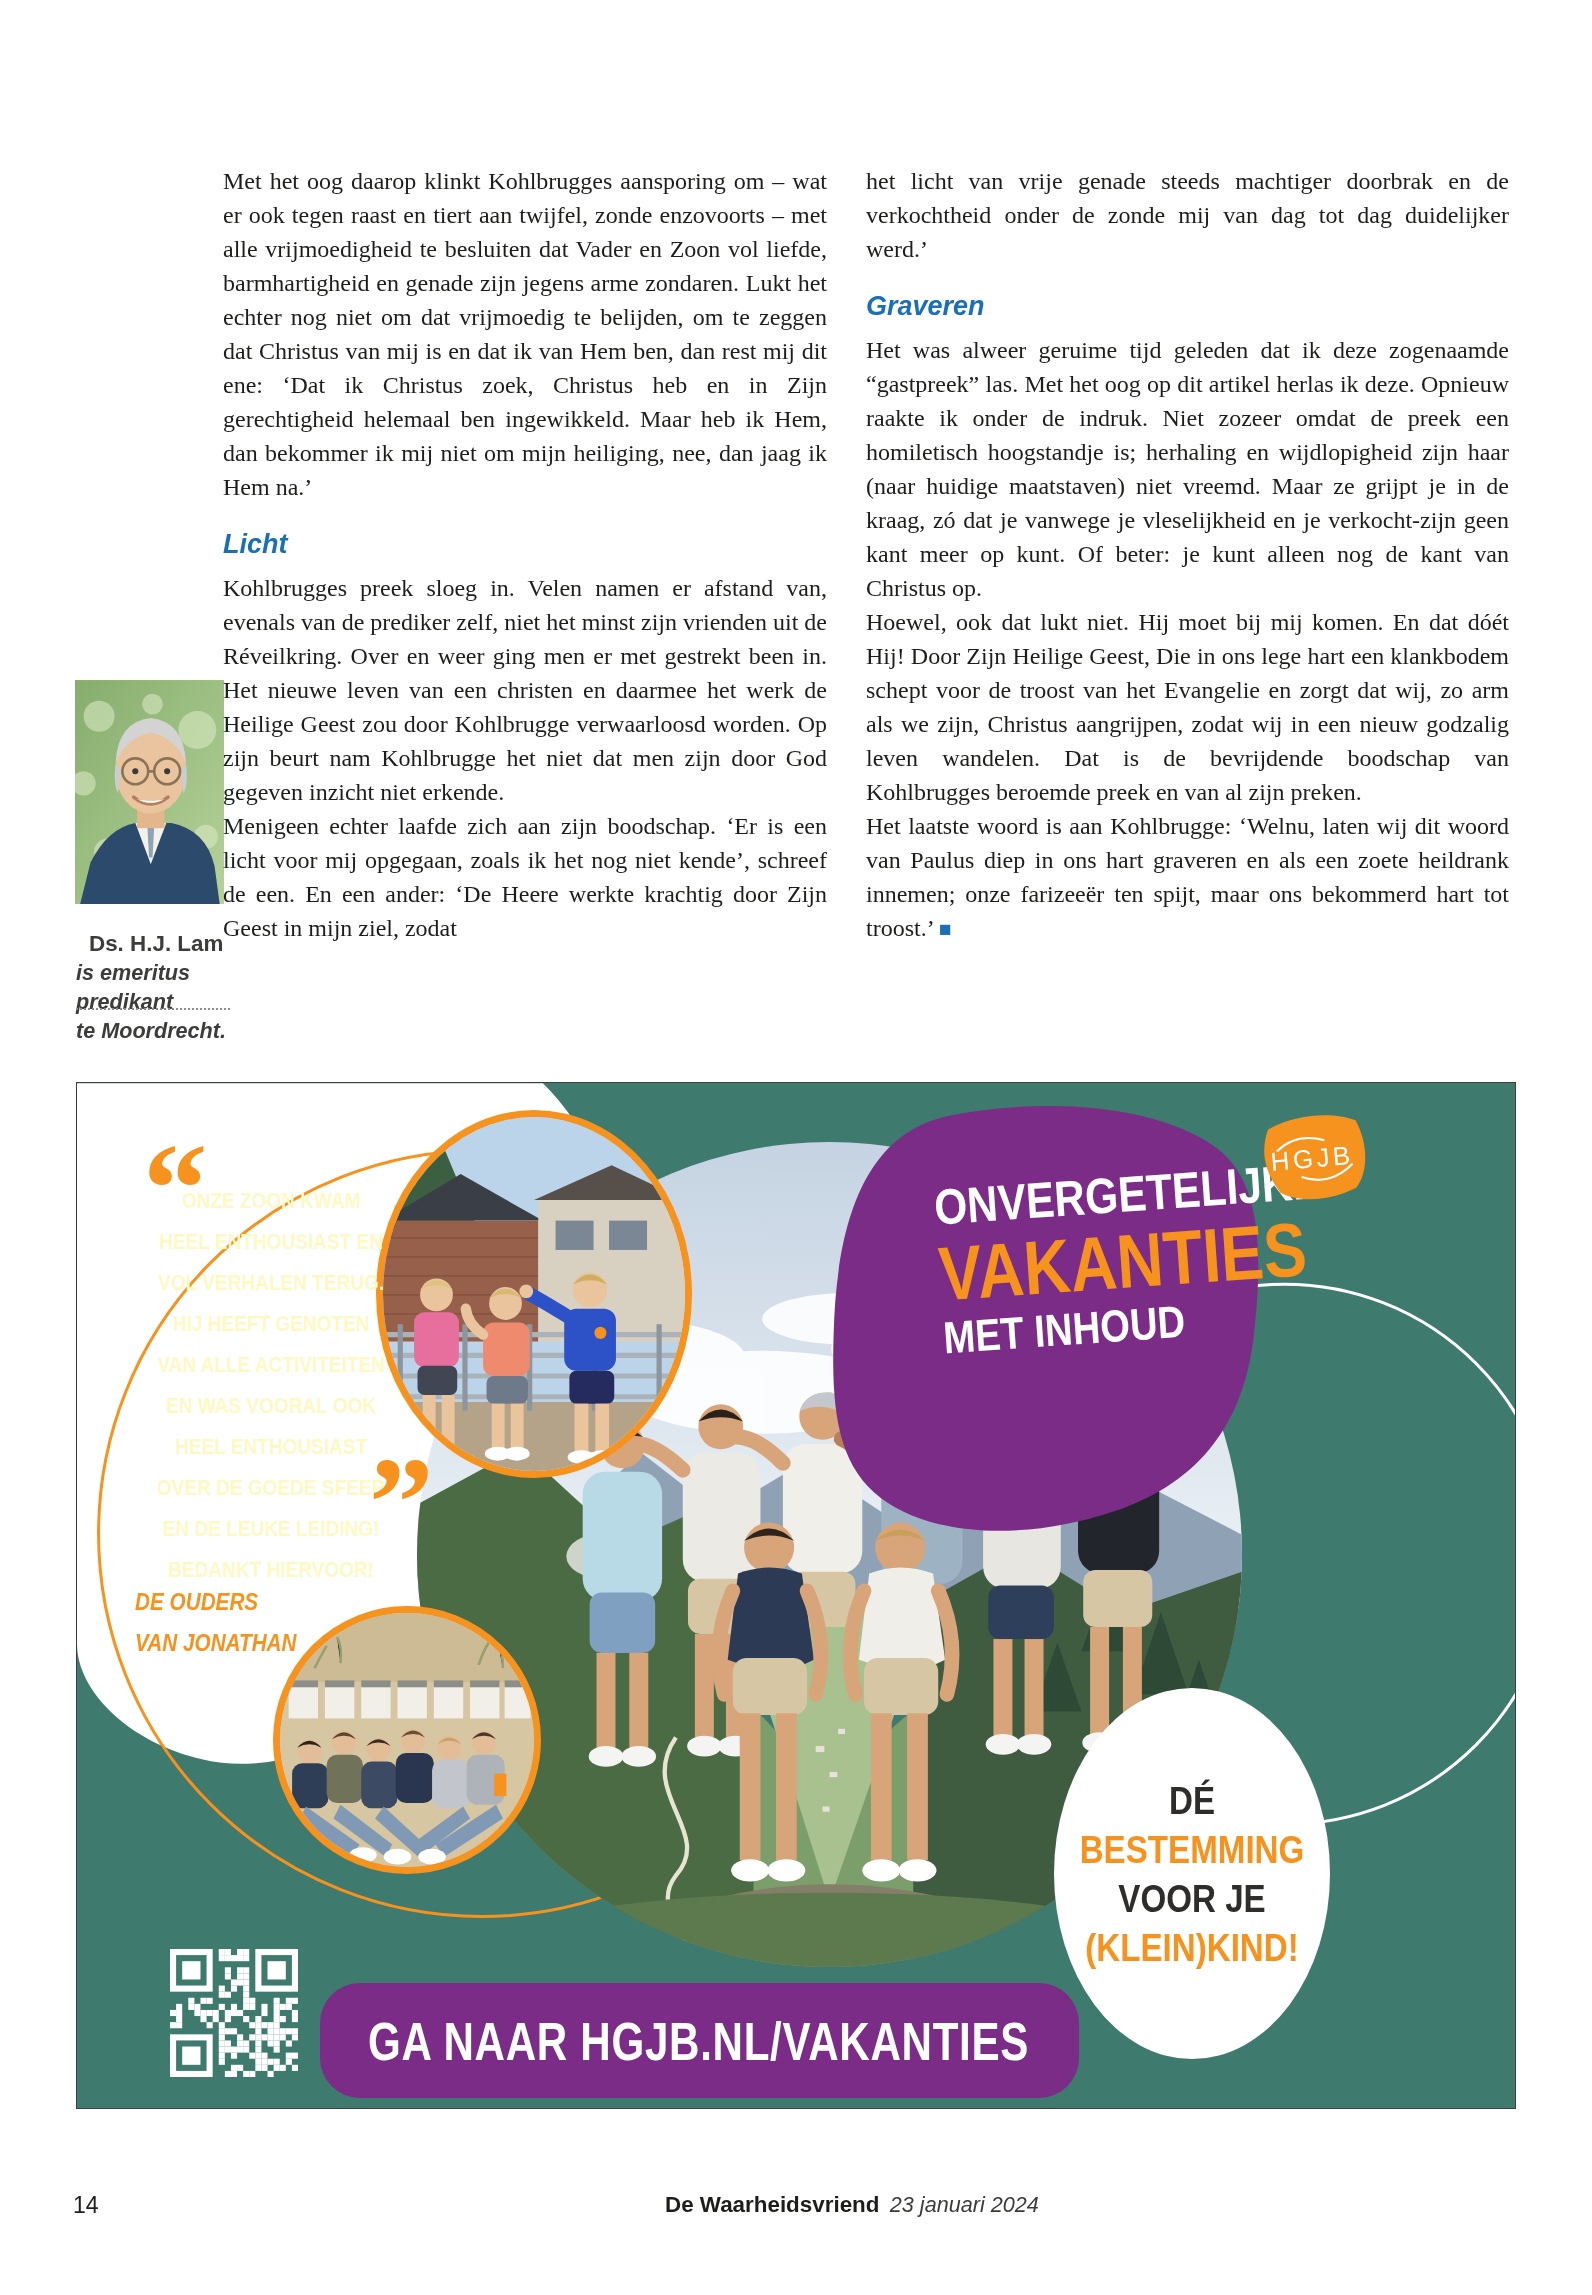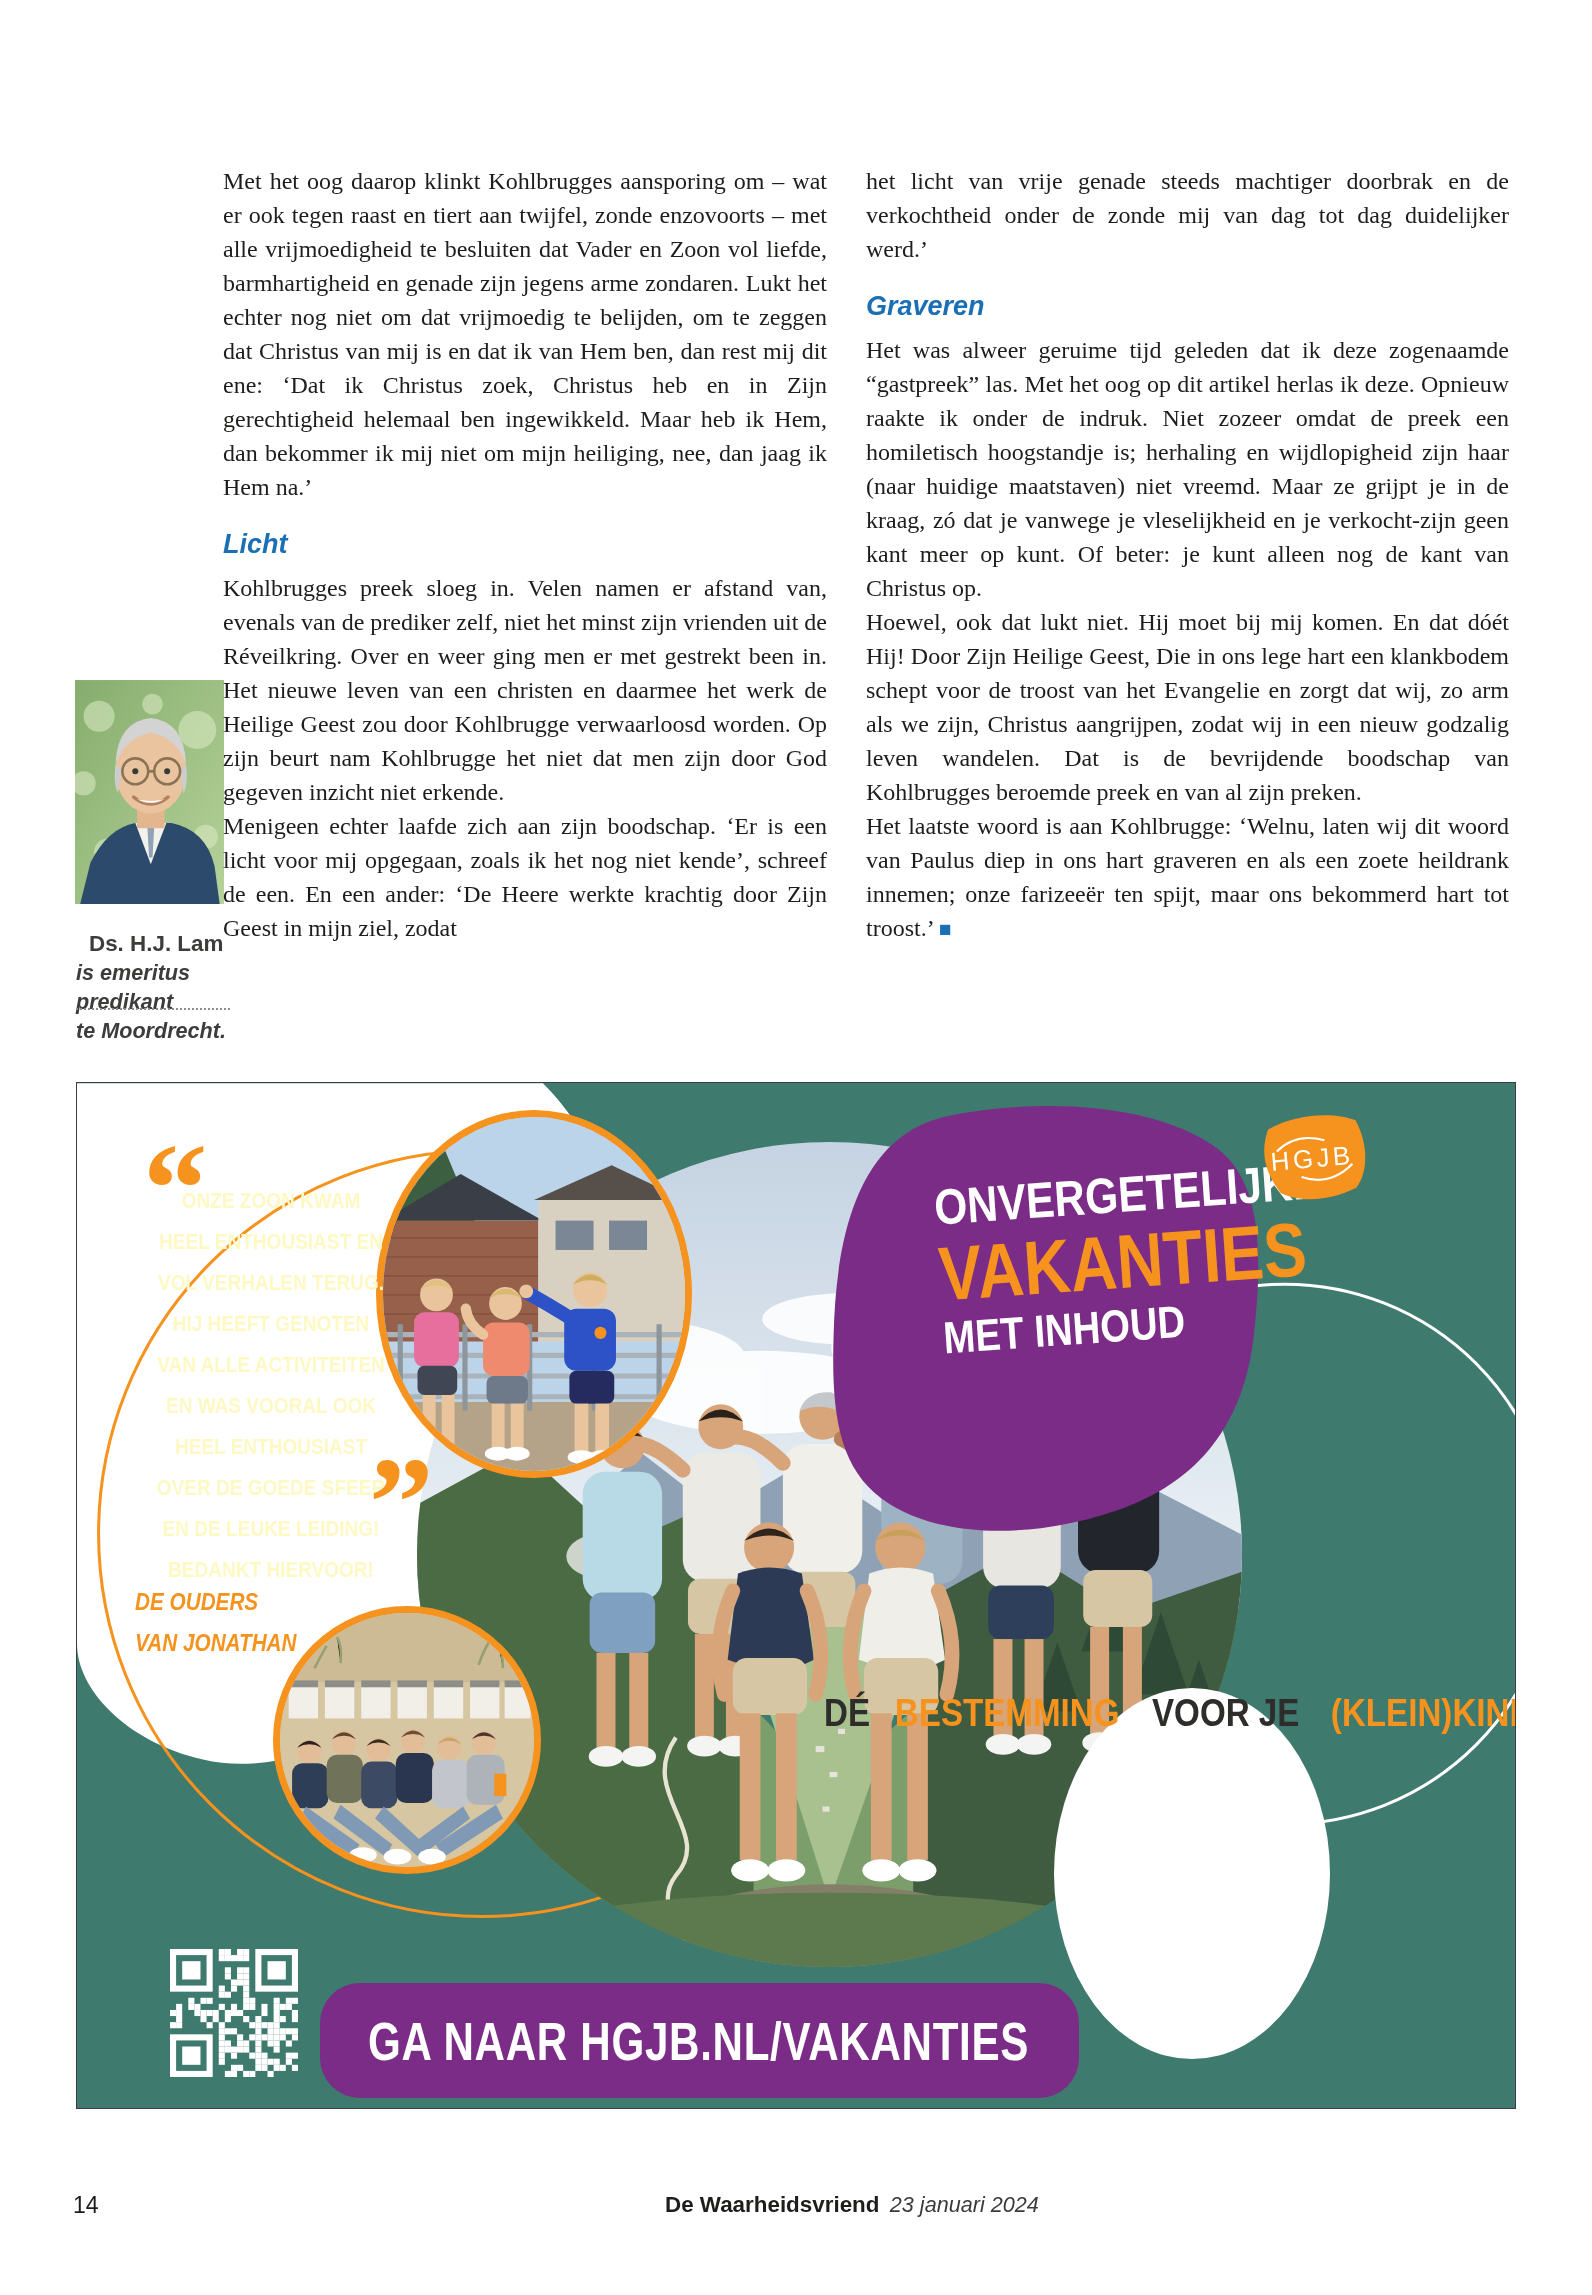--- a/index.html
+++ b/index.html
@@ -39,21 +39,21 @@
           font-family:"Liberation Sans",sans-serif;font-style:italic;font-weight:600;
           font-size:23px;line-height:41px;}
 
   .title-block{left:842px;top:90px;width:259px;text-align:center;transform:rotate(-4deg);
                font-family:"Liberation Sans",sans-serif;font-weight:bold;color:#ffffff;}
   .title-block .t1{font-size:50px;line-height:54px;transform:scaleX(.85);}
   .title-block .t2{font-size:76px;line-height:79px;color:#f6921e;transform:scaleX(.85);}
   .title-block .t3{font-size:45px;line-height:50px;transform:scaleX(.85);}
 
   .dest{left:977px;top:605px;width:276px;height:371px;background:#ffffff;border-radius:50%;
-        display:flex;flex-direction:row;justify-content:center;text-align:center;
+        display:flex;flex-direction:column;justify-content:center;text-align:center;
         font-family:"Liberation Sans",sans-serif;font-weight:bold;font-size:39px;line-height:49px;color:#2e2d2b;}
   .dest .or{color:#f6921e;}
 
   .cta{left:243px;top:900px;width:759px;height:115px;background:#7b2c87;border-radius:40px;
        display:flex;align-items:center;padding-left:29px;box-sizing:border-box;gap:19px;}
   .cta .txt{font-family:"Liberation Sans",sans-serif;font-weight:bold;color:#ffffff;
             font-size:54px;white-space:nowrap;transform:scaleX(.78);transform-origin:left center;letter-spacing:0.9px;}
 
   .qr{left:93px;top:866px;width:128px;height:128px;}
 

